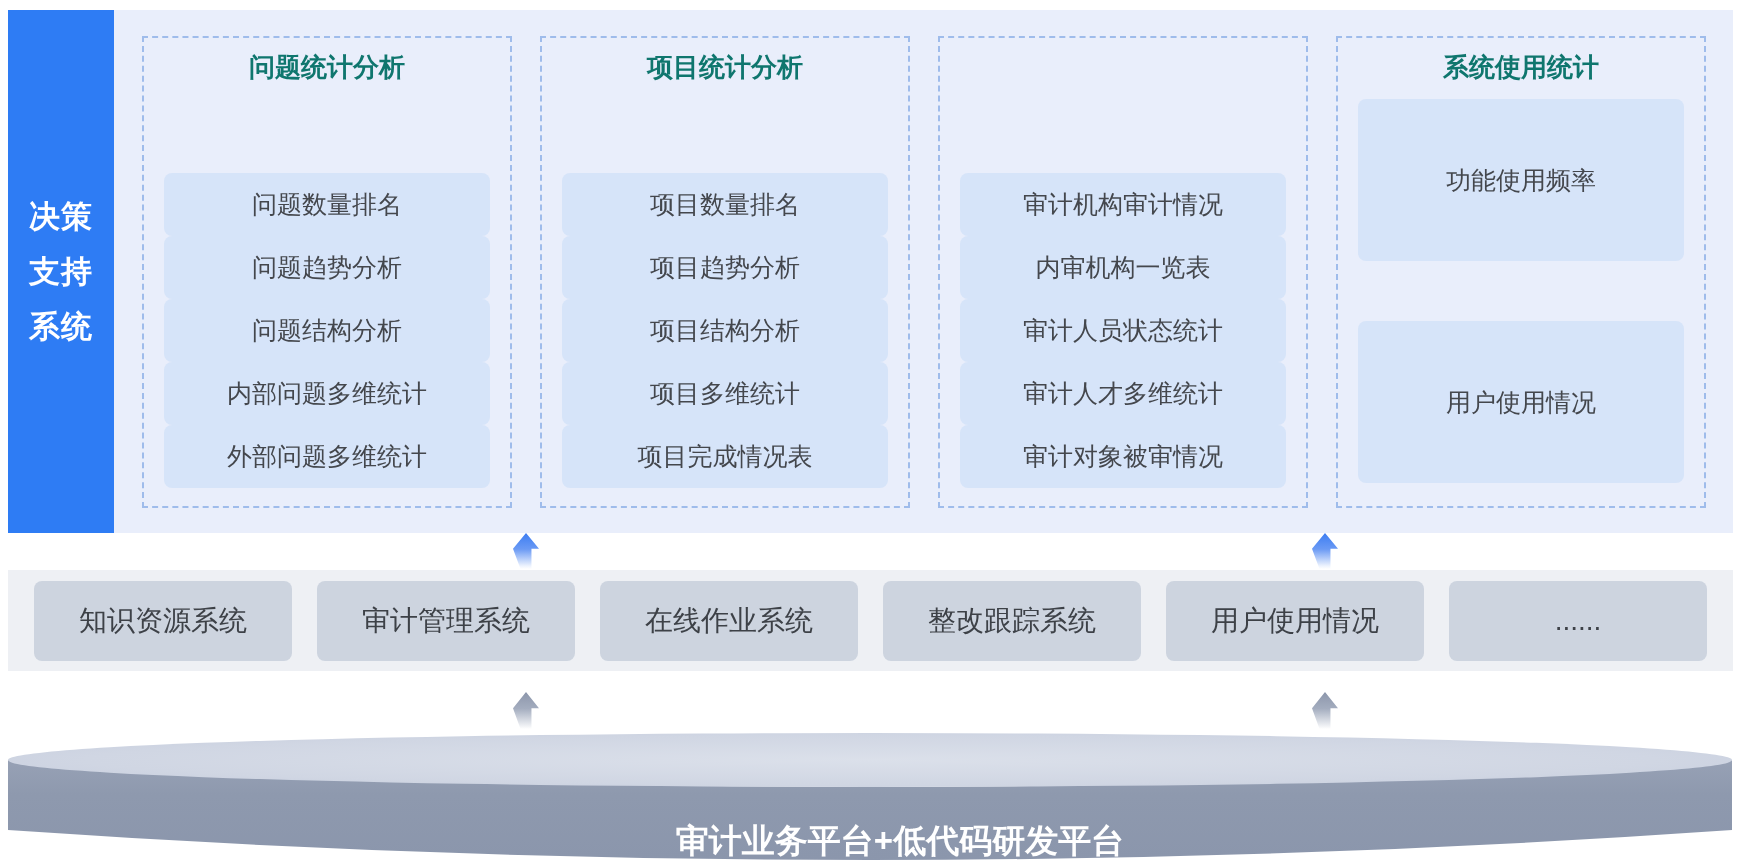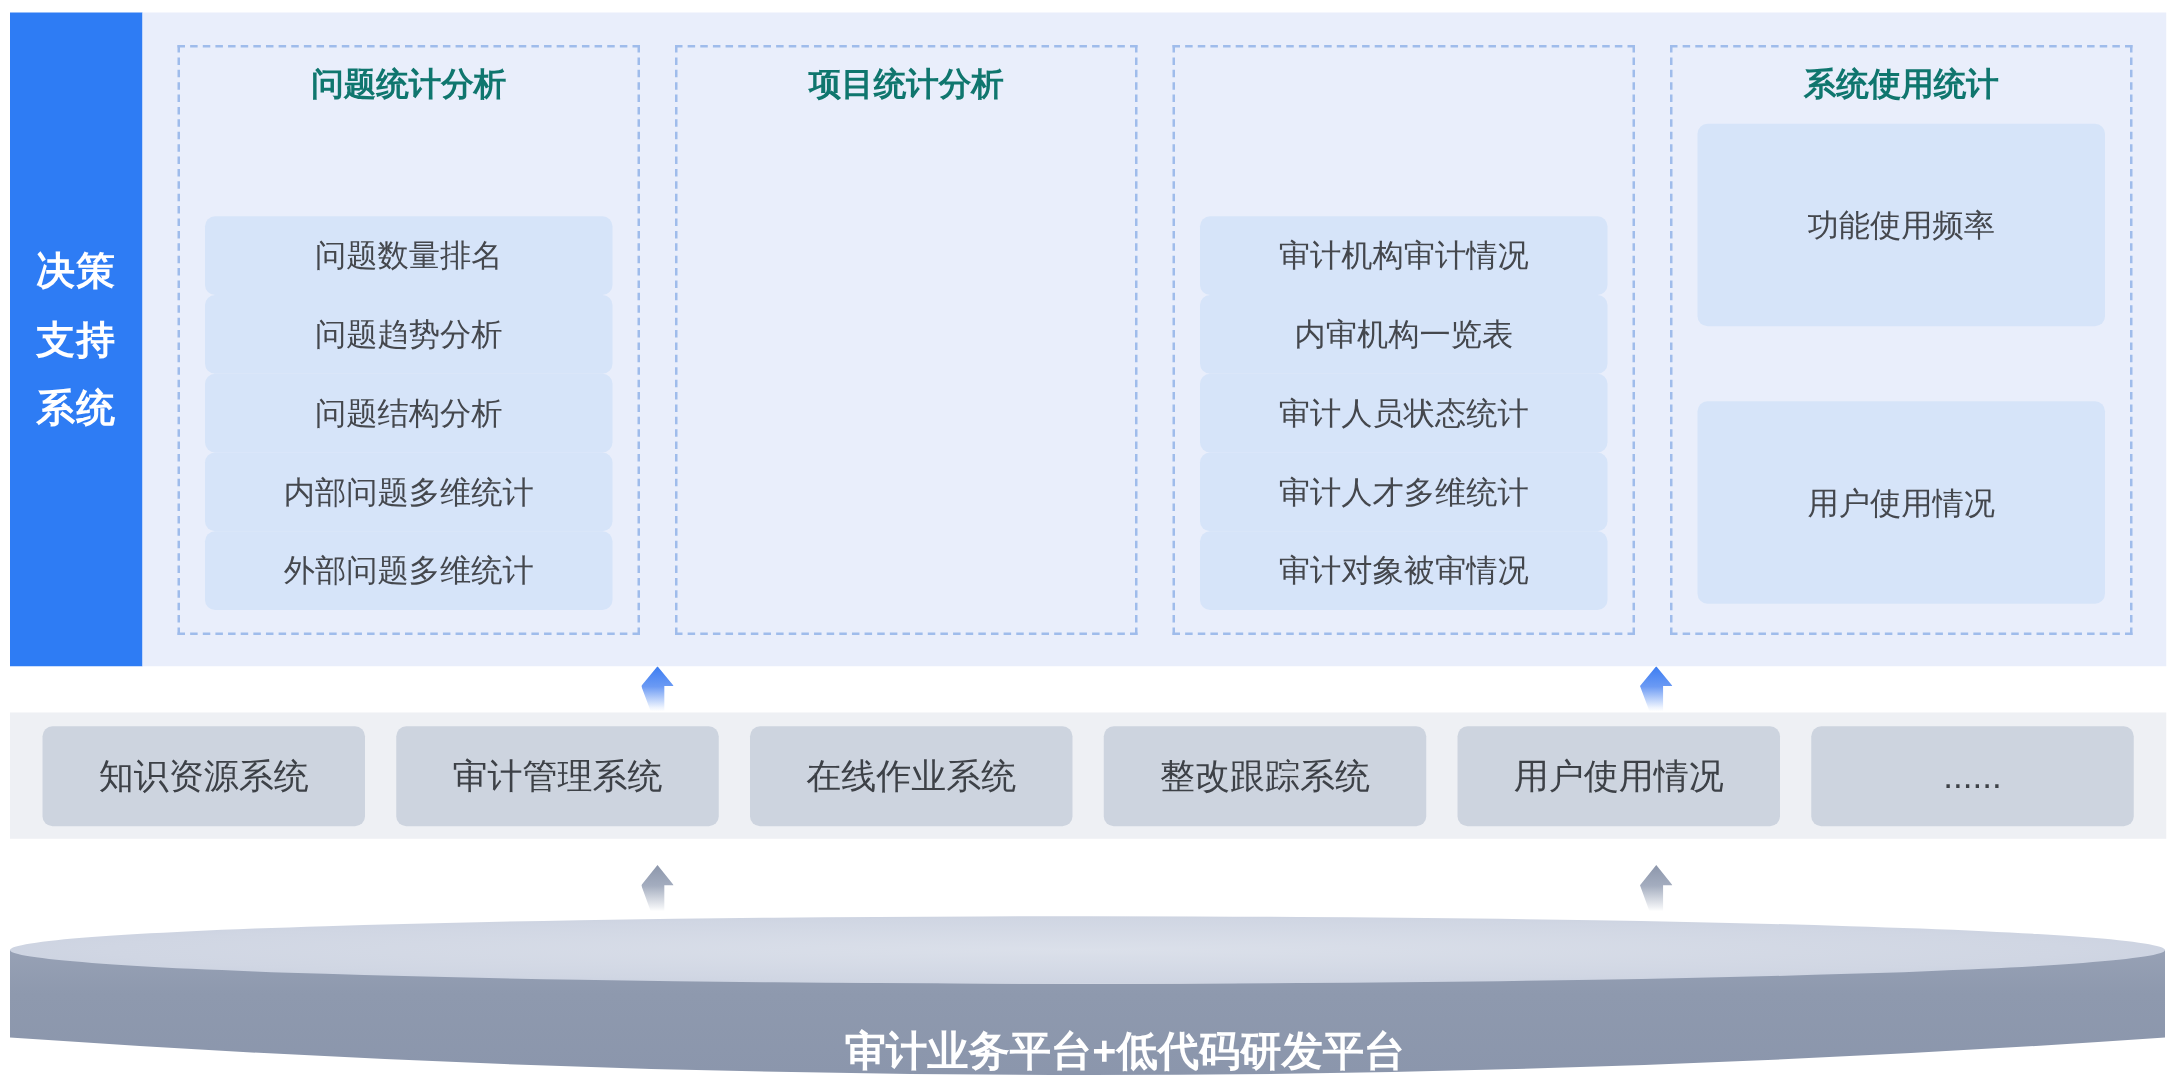--- a/index.html
+++ b/index.html
@@ -97,20 +97,27 @@
         <div class="stat-item">问题数量排名</div>
         <div class="stat-item">问题趋势分析</div>
         <div class="stat-item">问题结构分析</div>
         <div class="stat-item">内部问题多维统计</div>
         <div class="stat-item">外部问题多维统计</div>
       </div>
     </div>
 
     <div class="stat-column">
       <div class="col-title">项目统计分析</div>
+      <div class="col-items">
+        <div class="stat-item">项目数量排名</div>
+        <div class="stat-item">项目趋势分析</div>
+        <div class="stat-item">项目结构分析</div>
+        <div class="stat-item">项目多维统计</div>
+        <div class="stat-item">项目完成情况表</div>
+      </div>
     </div>
 
     <div class="stat-column">
       <div class="col-items">
         <div class="stat-item">审计机构审计情况</div>
         <div class="stat-item">内审机构一览表</div>
         <div class="stat-item">审计人员状态统计</div>
         <div class="stat-item">审计人才多维统计</div>
         <div class="stat-item">审计对象被审情况</div>
       </div>

